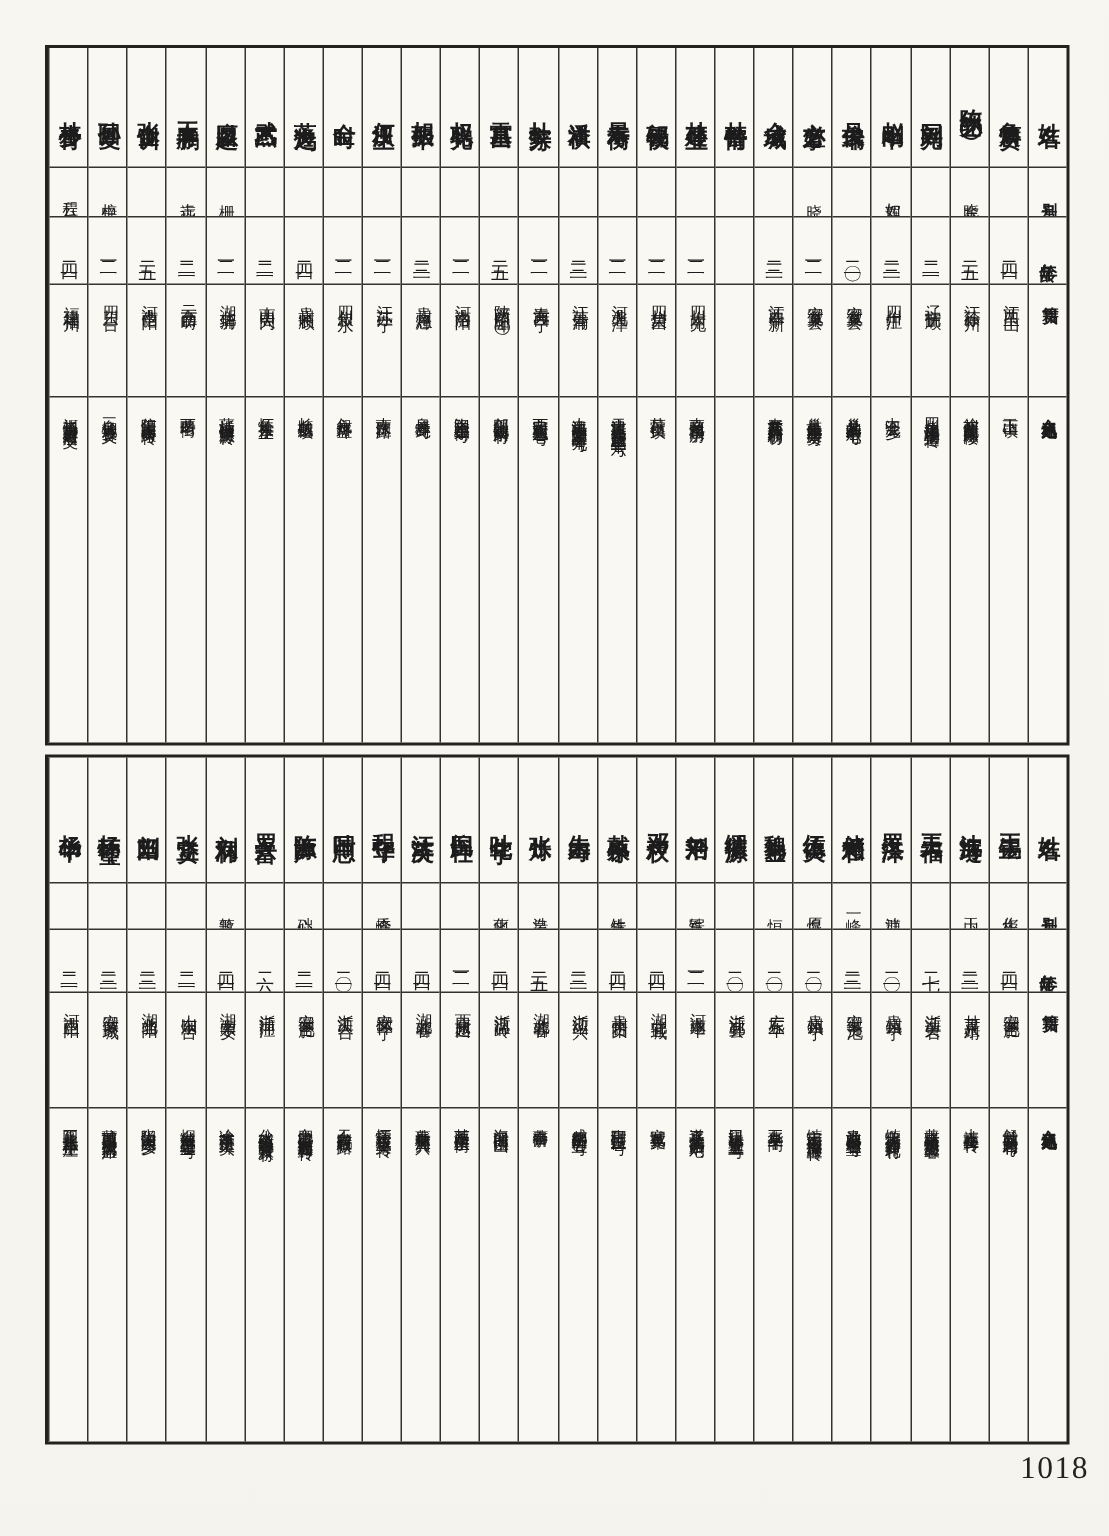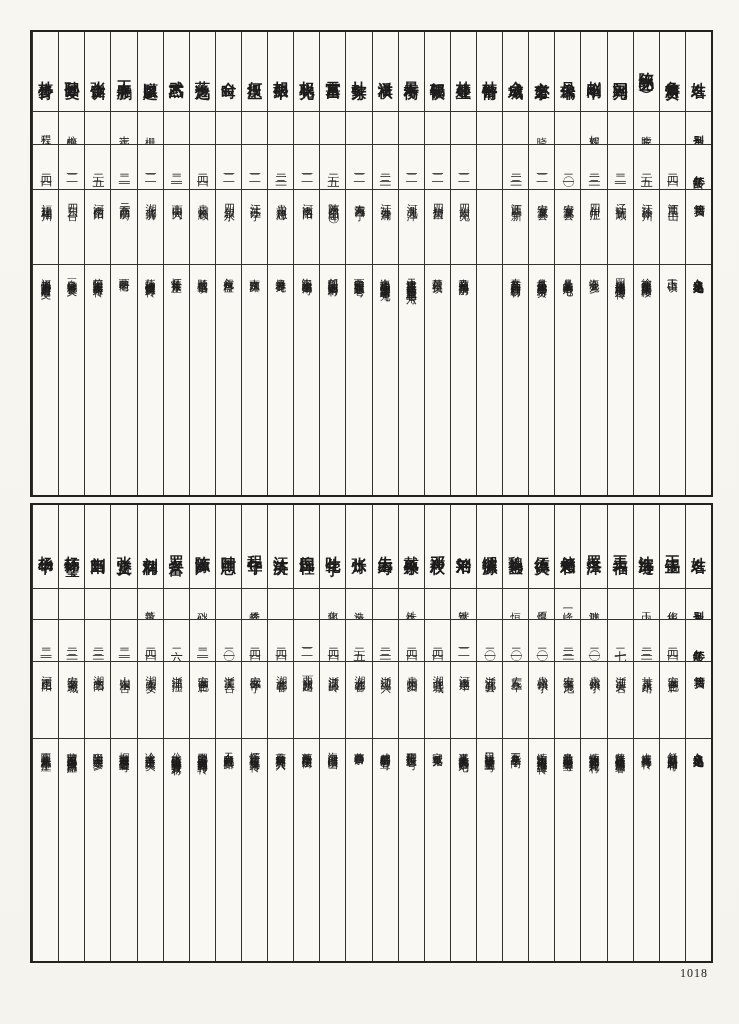--- a/index.html
+++ b/index.html
@@ -47,21 +47,21 @@
   
   .hcol .vt{font-weight:700;}
   .hl-name  {font-size:14px;letter-spacing:16px;}
   .hl-alias {font-size:12px;letter-spacing:3px;}
   .hl-age   {font-size:12px;letter-spacing:6px;}
   .hl-native{font-size:12px;letter-spacing:16px;}
   .hl-addr  {font-size:13px;letter-spacing:24px;}
 
   .page-num{
     position:absolute;top:966px;left:680px;
-    font-size:12px;letter-spacing:1px;color:#23221f;
+    font-size:21px;letter-spacing:1px;color:#23221f;
   }
 </style>
 </head>
 <body>
 
 <div class="sheet">
 
   <div class="dir-table t1">
     <div class="col hcol">
       <div class="cell name">

